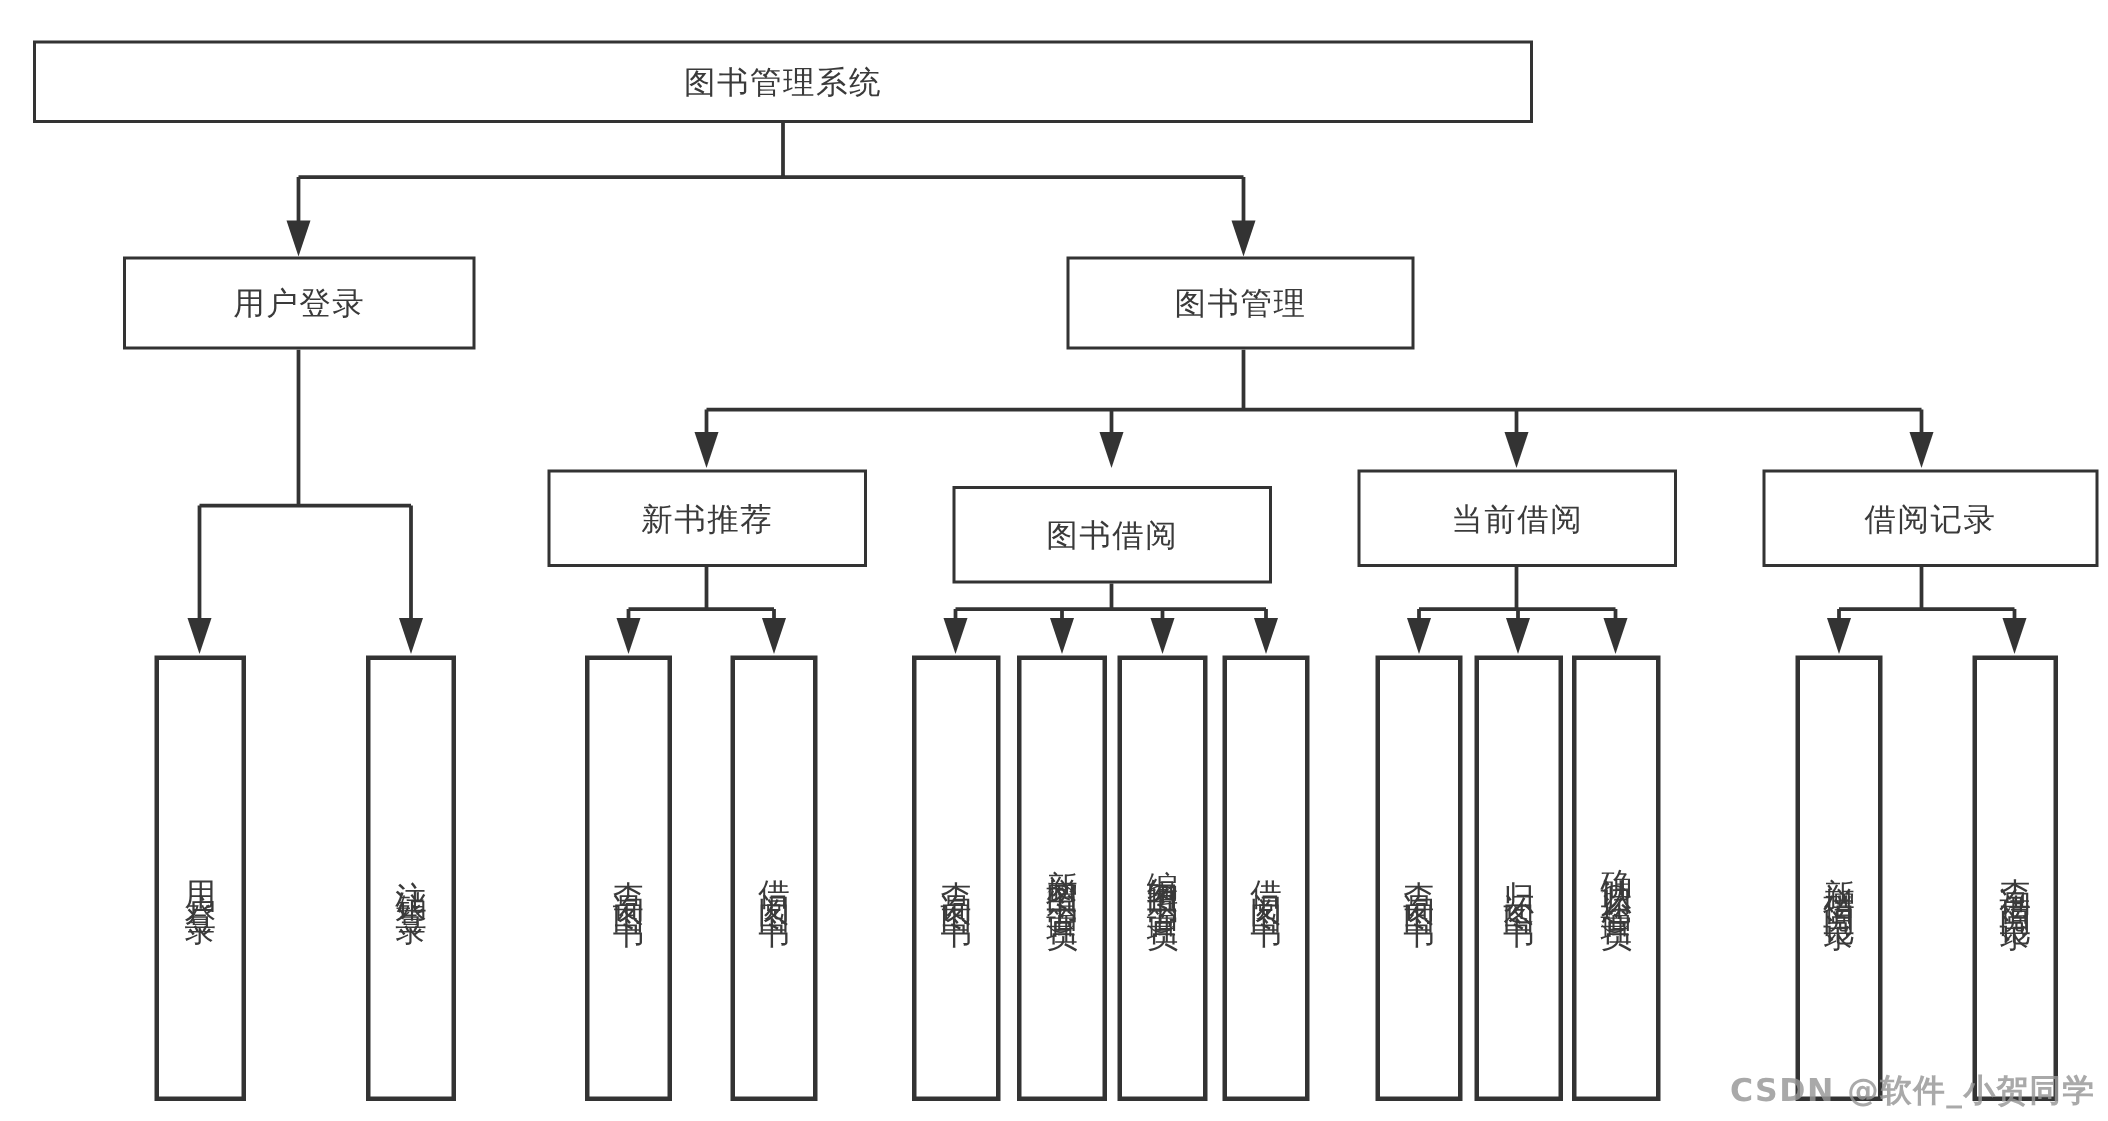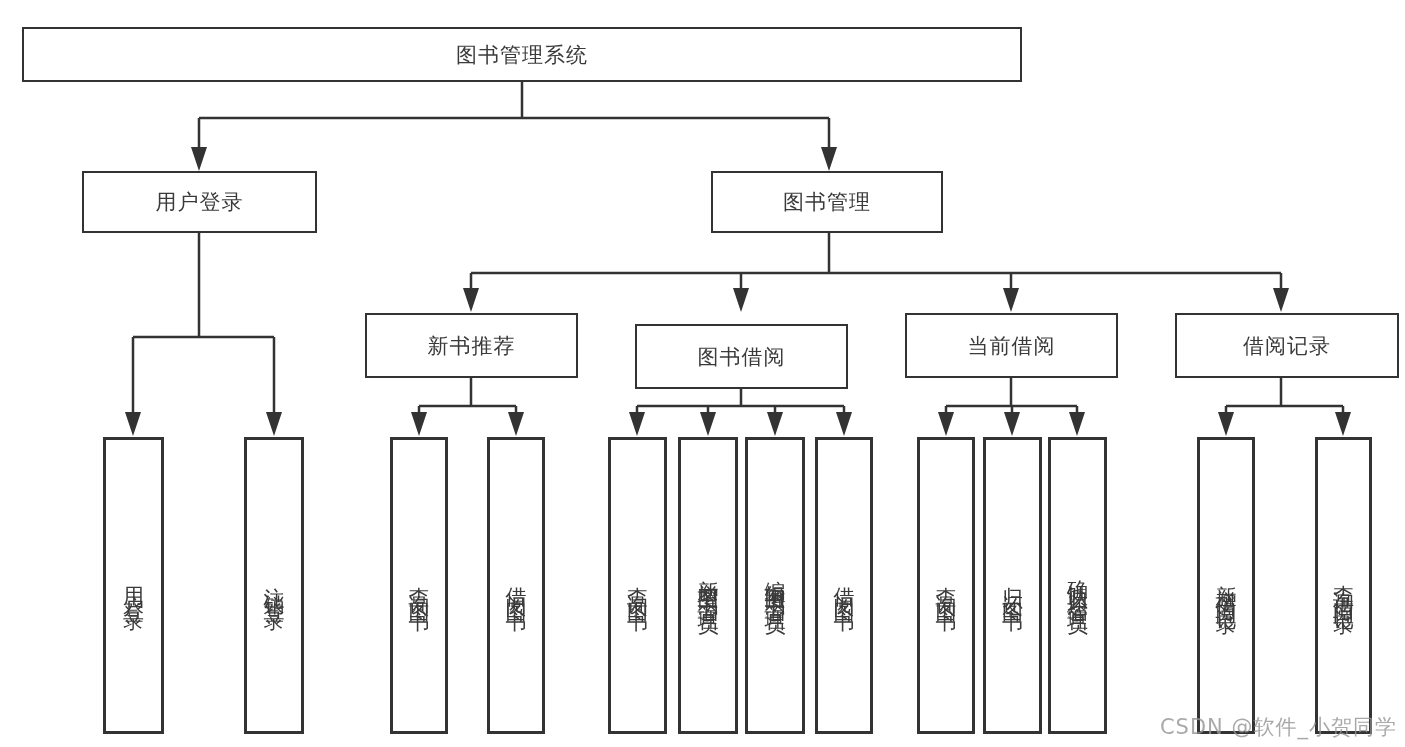--- a/index.html
+++ b/index.html
@@ -53,20 +53,21 @@
   }
   .watermark {
     position: absolute;
     right: 8px;
     bottom: 6px;
     font-size: 21px;
     letter-spacing: 1px;
     color: rgba(150, 150, 150, 0.82);
     z-index: 3;
     white-space: nowrap;
+    font-weight: bold;
   }
 </style>
 </head>
 <body>
 
 <div class="canvas">
 
   <svg class="connectors" viewBox="0 0 1405 747" xmlns="http://www.w3.org/2000/svg">
 
     <path d="M522 68 V118 M199 118 H829 M199 118 V150 M829 118 V150" stroke="#333333" stroke-width="2.5" fill="none"></path>

